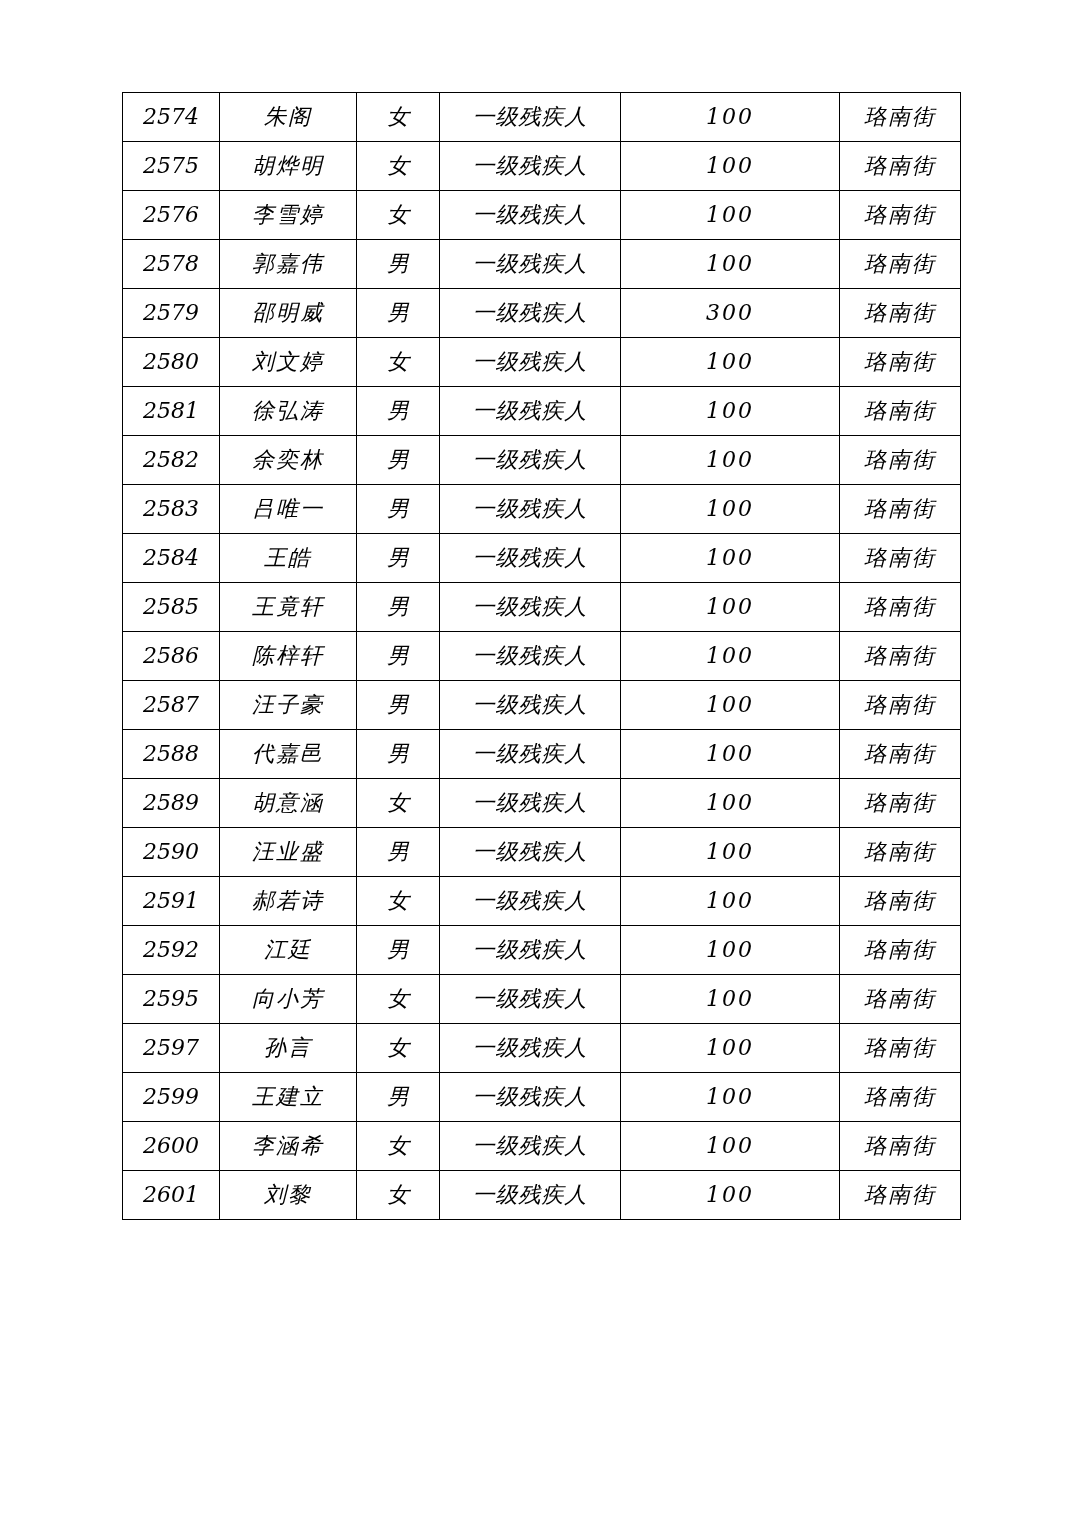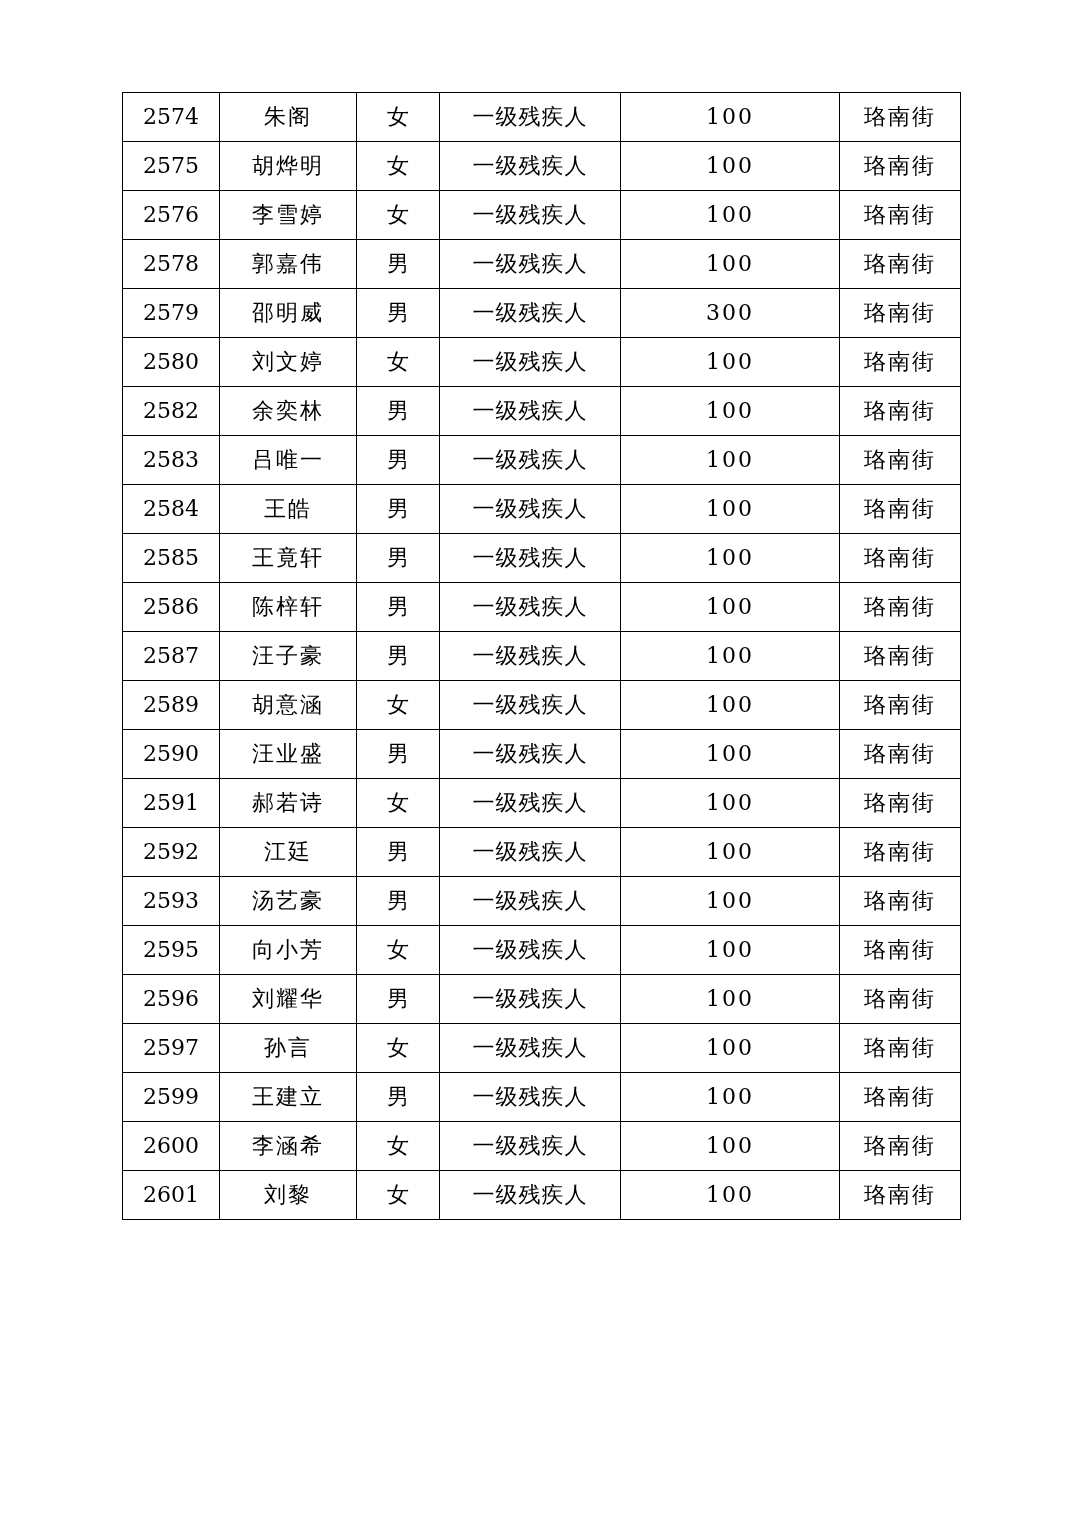--- a/index.html
+++ b/index.html
@@ -13,20 +13,21 @@
     font-family: "DejaVu Serif", "Liberation Serif", serif;
     color: #000000;
     overflow: hidden;
   }
   .page {
     position: relative;
     width: 1074px;
     height: 1502px;
     box-sizing: border-box;
     padding: 92px 120px 16px 122px;
+    font-style: italic;
   }
   table.roster {
     border-collapse: collapse;
     table-layout: fixed;
     width: 832px;
   }
   table.roster td {
     border: 1.6px solid #000000;
     text-align: center;
     vertical-align: middle;
@@ -92,20 +93,28 @@
         </tr>
         <tr>
           <td class="c-id">2580</td>
           <td class="c-name">刘文婷</td>
           <td class="c-sex">女</td>
           <td class="c-cat">一级残疾人</td>
           <td class="c-amt">100</td>
           <td class="c-area">珞南街</td>
         </tr>
         <tr>
+          <td class="c-id">2581</td>
+          <td class="c-name">徐弘涛</td>
+          <td class="c-sex">男</td>
+          <td class="c-cat">一级残疾人</td>
+          <td class="c-amt">100</td>
+          <td class="c-area">珞南街</td>
+        </tr>
+        <tr>
           <td class="c-id">2582</td>
           <td class="c-name">余奕林</td>
           <td class="c-sex">男</td>
           <td class="c-cat">一级残疾人</td>
           <td class="c-amt">100</td>
           <td class="c-area">珞南街</td>
         </tr>
         <tr>
           <td class="c-id">2583</td>
           <td class="c-name">吕唯一</td>
@@ -140,20 +149,28 @@
         </tr>
         <tr>
           <td class="c-id">2587</td>
           <td class="c-name">汪子豪</td>
           <td class="c-sex">男</td>
           <td class="c-cat">一级残疾人</td>
           <td class="c-amt">100</td>
           <td class="c-area">珞南街</td>
         </tr>
         <tr>
+          <td class="c-id">2588</td>
+          <td class="c-name">代嘉邑</td>
+          <td class="c-sex">男</td>
+          <td class="c-cat">一级残疾人</td>
+          <td class="c-amt">100</td>
+          <td class="c-area">珞南街</td>
+        </tr>
+        <tr>
           <td class="c-id">2589</td>
           <td class="c-name">胡意涵</td>
           <td class="c-sex">女</td>
           <td class="c-cat">一级残疾人</td>
           <td class="c-amt">100</td>
           <td class="c-area">珞南街</td>
         </tr>
         <tr>
           <td class="c-id">2590</td>
           <td class="c-name">汪业盛</td>
@@ -172,39 +189,23 @@
         </tr>
         <tr>
           <td class="c-id">2592</td>
           <td class="c-name">江廷</td>
           <td class="c-sex">男</td>
           <td class="c-cat">一级残疾人</td>
           <td class="c-amt">100</td>
           <td class="c-area">珞南街</td>
         </tr>
         <tr>
-          <td class="c-id">2593</td>
-          <td class="c-name">汤艺豪</td>
-          <td class="c-sex">男</td>
-          <td class="c-cat">一级残疾人</td>
-          <td class="c-amt">100</td>
-          <td class="c-area">珞南街</td>
-        </tr>
-        <tr>
           <td class="c-id">2595</td>
           <td class="c-name">向小芳</td>
           <td class="c-sex">女</td>
-          <td class="c-cat">一级残疾人</td>
-          <td class="c-amt">100</td>
-          <td class="c-area">珞南街</td>
-        </tr>
-        <tr>
-          <td class="c-id">2596</td>
-          <td class="c-name">刘耀华</td>
-          <td class="c-sex">男</td>
           <td class="c-cat">一级残疾人</td>
           <td class="c-amt">100</td>
           <td class="c-area">珞南街</td>
         </tr>
         <tr>
           <td class="c-id">2597</td>
           <td class="c-name">孙言</td>
           <td class="c-sex">女</td>
           <td class="c-cat">一级残疾人</td>
           <td class="c-amt">100</td>

